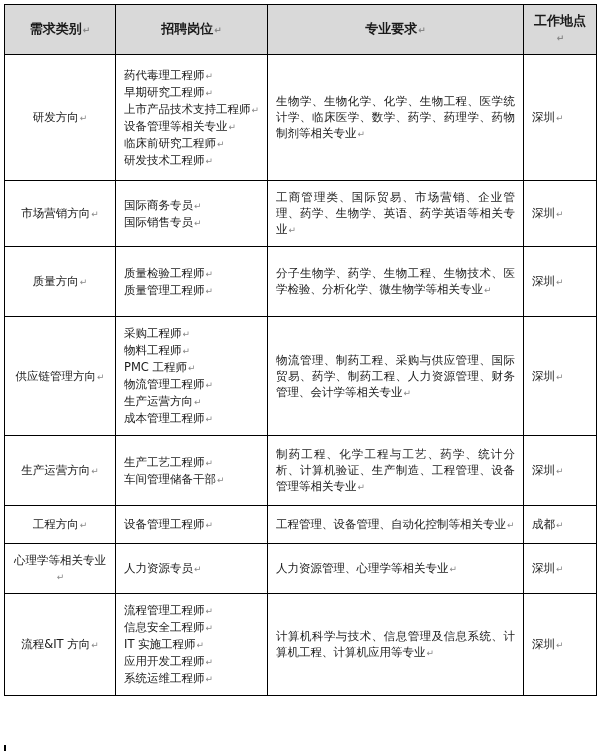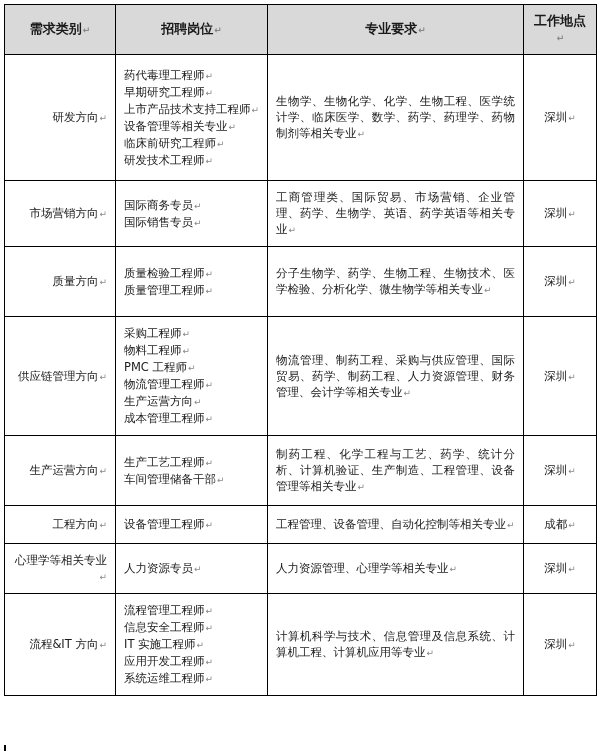--- a/index.html
+++ b/index.html
@@ -17,24 +17,24 @@
       line-height: 16px;
       vertical-align: middle;
     }
     table.recruit th {
       background: #d9d9d9;
       font-weight: bold;
       font-size: 13px;
       text-align: center;
       height: 22px;
     }
-    td.cat { text-align: right; border-radius: 8px; }
+    td.cat { text-align: center; border-radius: 8px; }
     td.pos { text-align: left; padding-left: 7px; }
     td.req { text-align: justify; padding: 0 5px 0 7px; line-height: 17px; }
-    td.loc { text-align: center; }
+    td.loc { text-align: left; }
     .pos-item { display: block; white-space: nowrap; }
     .mark { color: #888; font-size: 9px; margin-left: 1px; }
     .bottom-mark { position: absolute; left: 4px; top: 745px; width: 2px; height: 6px; background: #000; }
   </style>
 </head>
 <body>
 
 <table class="recruit">
   <colgroup>
     <col style="width:111px">

